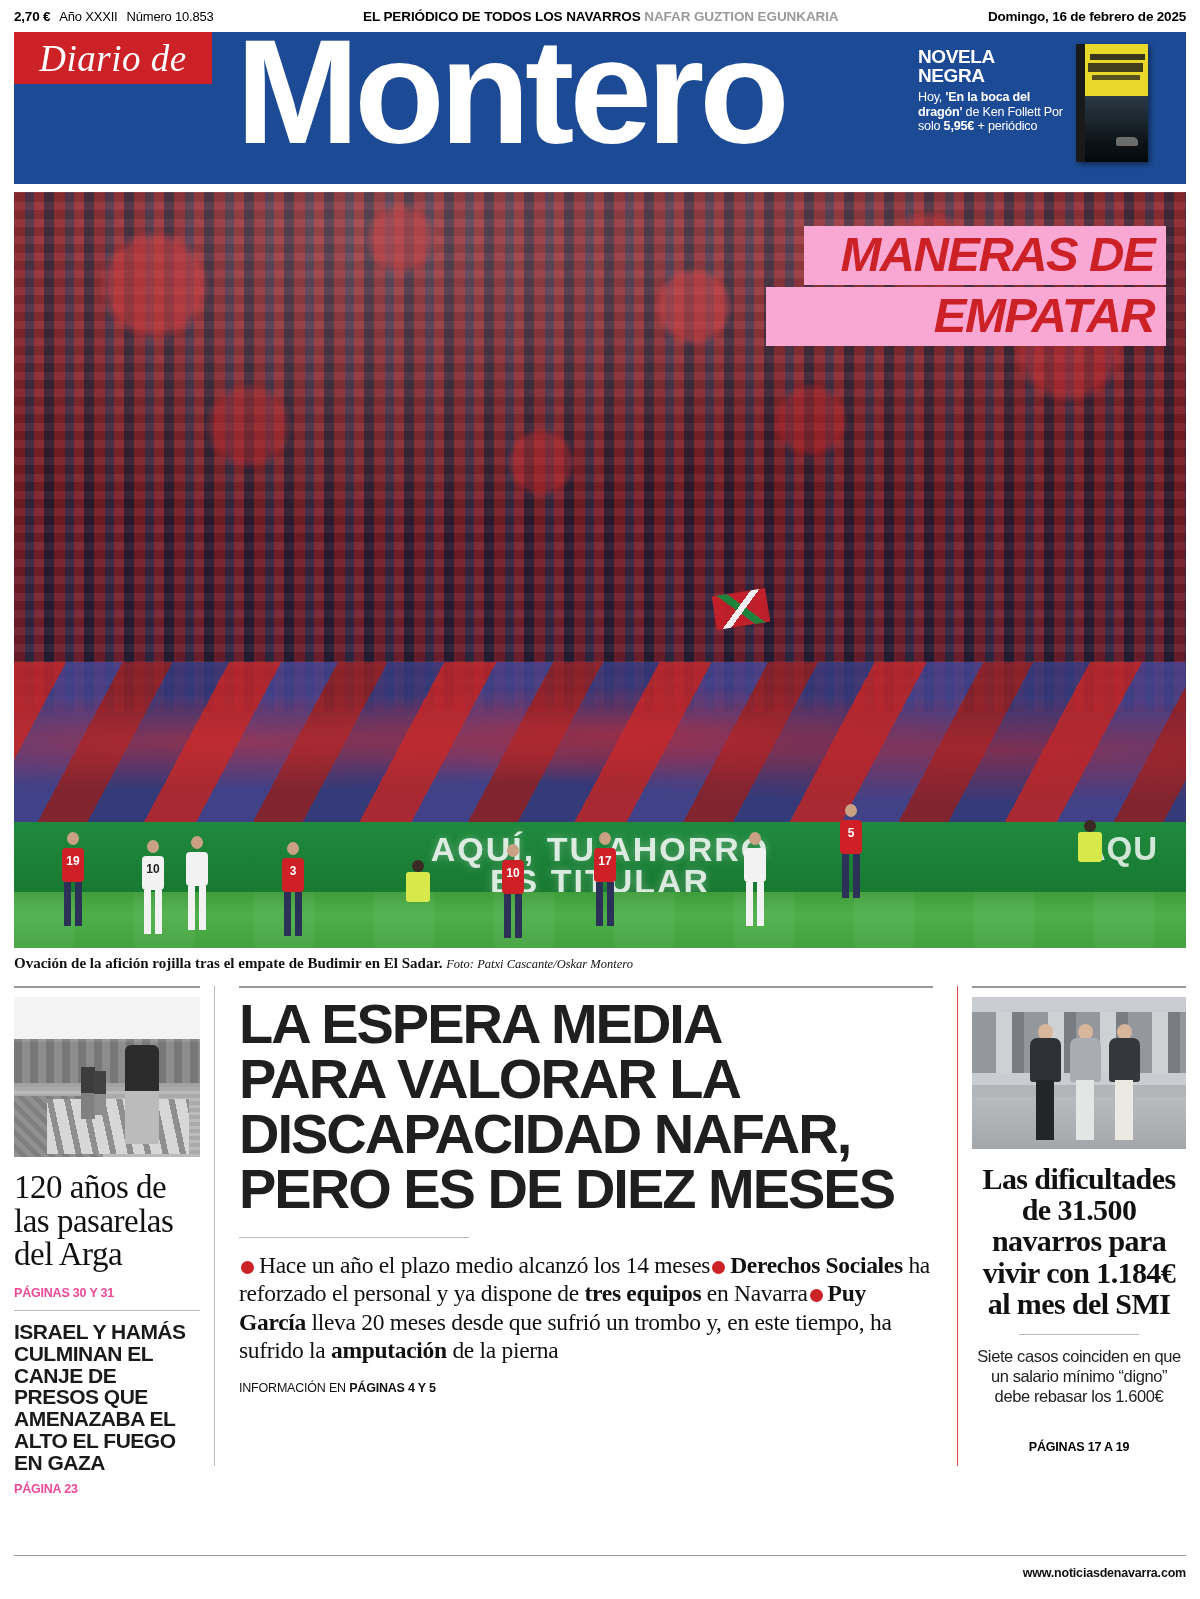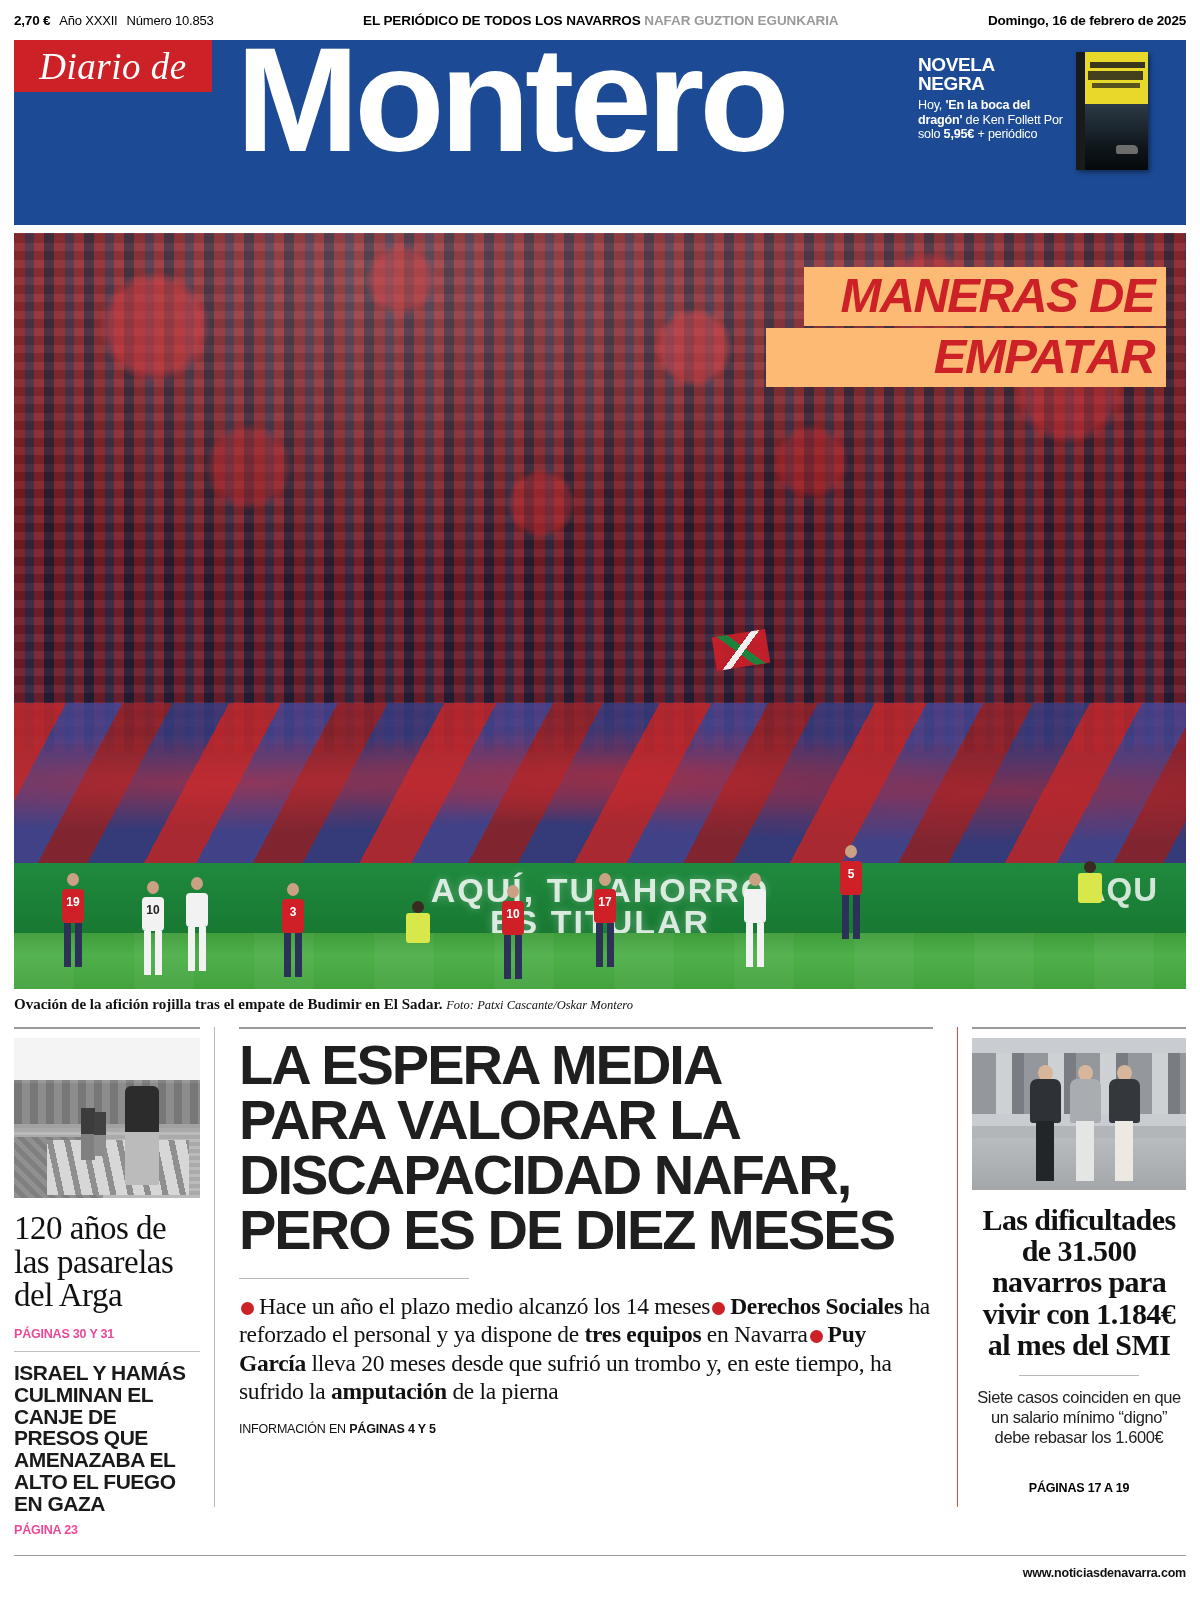--- a/index.html
+++ b/index.html
@@ -6,21 +6,21 @@
   body {
     width: 1200px; height: 1599px;
     background: #ffffff;
     font-family: "Liberation Sans", sans-serif;
     overflow: hidden;
     position: relative;
   }
 
   
   .topbar {
-    height: 40px;
+    height: 32px;
     display: flex;
     align-items: center;
     padding: 0 14px;
     font-size: 13.5px;
     font-weight: bold;
     color: #000;
     letter-spacing: -0.2px;
   }
   .topbar-left { display: flex; align-items: baseline; gap: 9px; white-space: nowrap; }
   .topbar-left .price { font-weight: bold; }
@@ -29,21 +29,21 @@
     flex: 1; text-align: center; white-space: nowrap;
     font-size: 13.5px; letter-spacing: -0.1px;
   }
   .topbar-center .es { color: #000; font-weight: bold; }
   .topbar-center .eu { color: #9a9a9a; font-weight: bold; }
   .topbar-right { white-space: nowrap; font-size: 13.5px; font-weight: bold; }
 
   
   .masthead {
     position: relative;
-    height: 185px;
+    height: 152px;
     background: #1c4a94;
     margin: 0 14px;
     overflow: hidden;
   }
   .diario-box {
     position: absolute; left: 0; top: 0;
     width: 198px; height: 52px;
     background: #cc2127;
     display: flex; align-items: center; justify-content: center;
   }
@@ -196,21 +196,21 @@
   .player.white .num { color:#222; }
   .steward {
     position:absolute; width:24px; height:54px;
   }
   .steward .v { position:absolute; top:12px; width:24px; height:30px; background:#d8e84a; border-radius:3px;}
   .steward .h { position:absolute; top:0; left:6px; width:12px; height:12px; border-radius:50%; background:#3a2a22;}
 
   
   .sport-overlay { position:absolute; right: 20px; top: 34px; width: 400px; }
   .sp-line {
-    background:#fdba74; display:block; text-align:right;
+    background:#f9a8d4; display:block; text-align:right;
     font-size: 49px; font-weight: bold; font-style: italic;
     color:#cc2127; letter-spacing:-1.6px; line-height:1.0;
     padding: 4px 12px 6px 12px;
   }
   .sp-line.l1 { margin-left: 38px; }
   .sp-line.l2 { margin-left: 0px; margin-top: 2px; }
   .sp-sub {
     margin-top: 4px; margin-left: 118px;
     background:#1b1b1b; color:#fff; padding: 7px 12px 9px 14px;
     text-align:right; font-size: 17.5px; line-height:1.12; letter-spacing:-0.3px;

